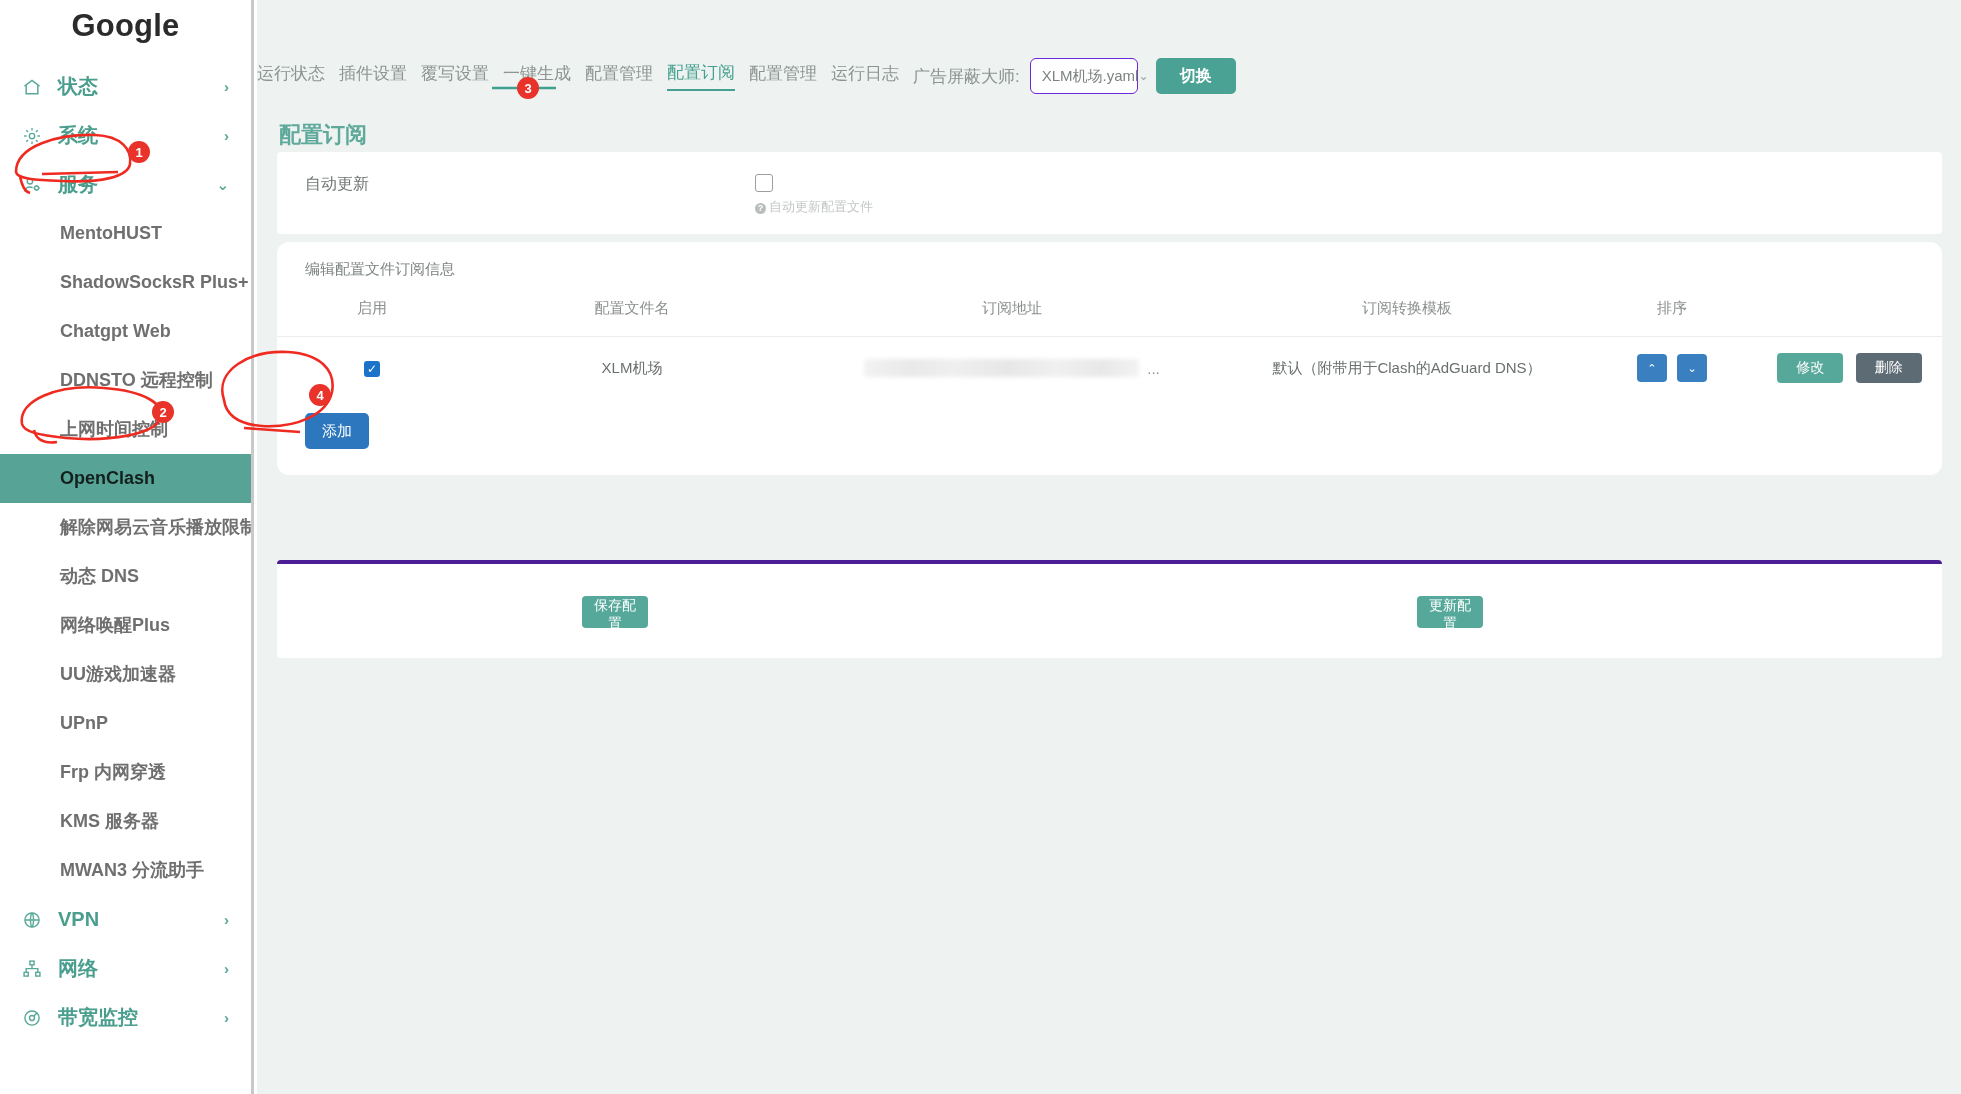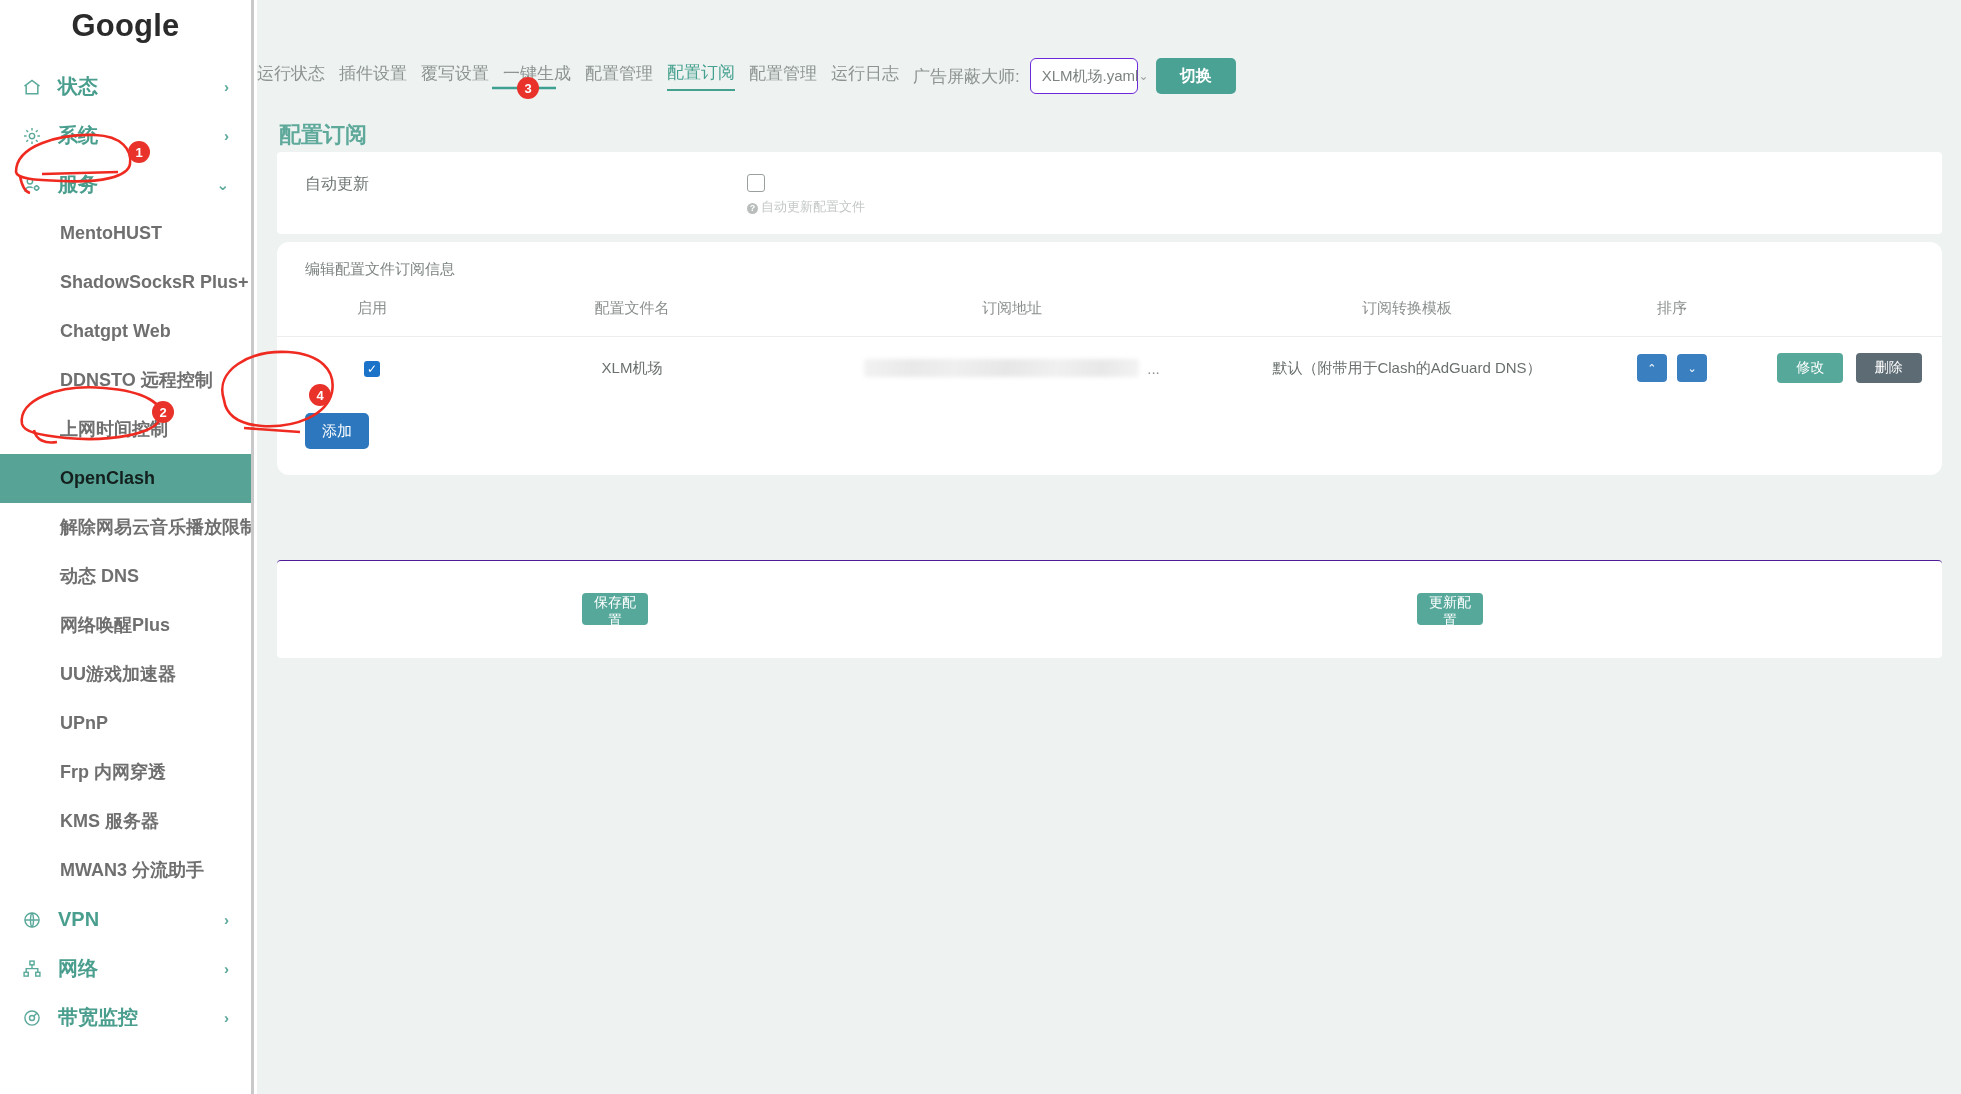--- a/index.html
+++ b/index.html
@@ -100,21 +100,21 @@
     font-size: 22px; font-weight: bold; color: #5fa99b;
   }
 
   
   .card {
     position:absolute; left: 20px; top: 152px;
     width: 1665px; background:#fff; border-radius: 4px;
   }
   .auto-row {
     display:flex; align-items:flex-start;
-    height: 82px; padding: 22px 0 0 0;
+    height: 82px; padding: 22px 0 0 0; gap: 8px;
   }
   .auto-label {
     width: 460px; padding-left: 28px;
     font-size:16px; color:#6e7572;
   }
   .auto-ctl { padding-left: 10px; }
   .chk-empty {
     width:18px; height:18px; border:1px solid #9aa0a0; border-radius:3px; background:#fff;
     cursor:pointer;
   }
@@ -172,21 +172,21 @@
   }
   .add-wrap { padding: 14px 0 0 28px; }
   .btn-add {
     width:64px; height:36px; background:#2c77bd; color:#fff; border:none; border-radius:5px;
     font-size:15px; cursor:pointer; font-family:inherit;
   }
 
   .foot-card {
     position:absolute; left:20px; top:560px;
     width:1665px; height:98px; background:#fff; border-radius:4px;
-    border-top:1px solid #4c1d95;
+    border-top:4px solid #4c1d95;
   }
   .btn-save {
     position:absolute; left: 305px; top: 32px;
     width:66px; height:32px; background:#55a89a; color:#fff; border:none; border-radius:4px;
     font-size:14px; cursor:pointer; font-family:inherit;
   }
   .btn-update {
     position:absolute; left: 1140px; top: 32px;
     width:66px; height:32px; background:#55a89a; color:#fff; border:none; border-radius:4px;
     font-size:14px; cursor:pointer; font-family:inherit;

